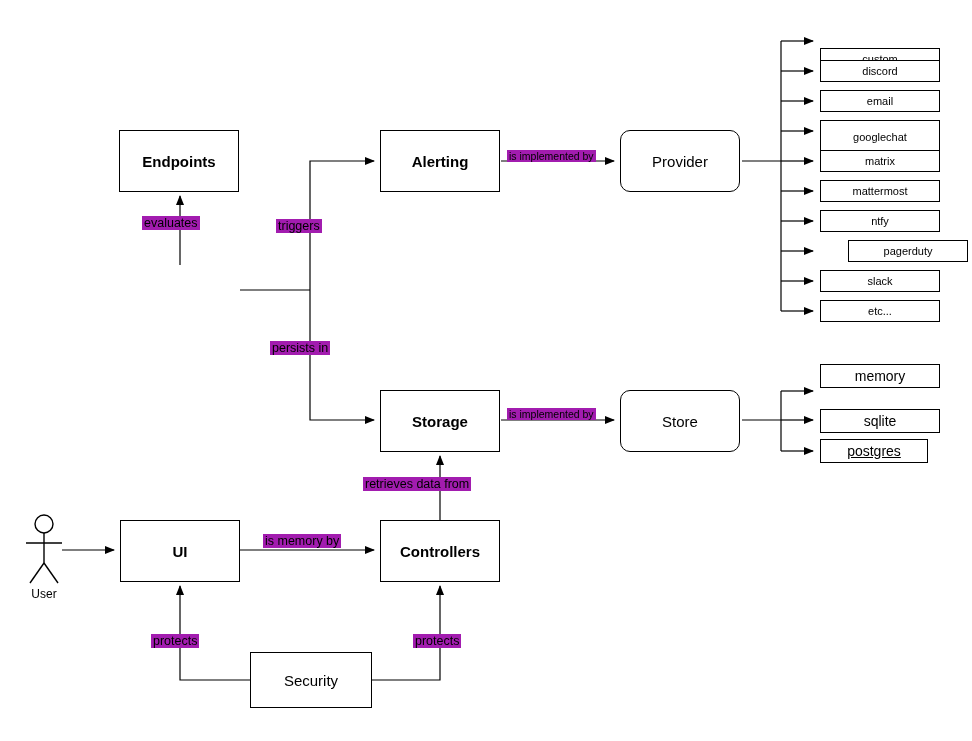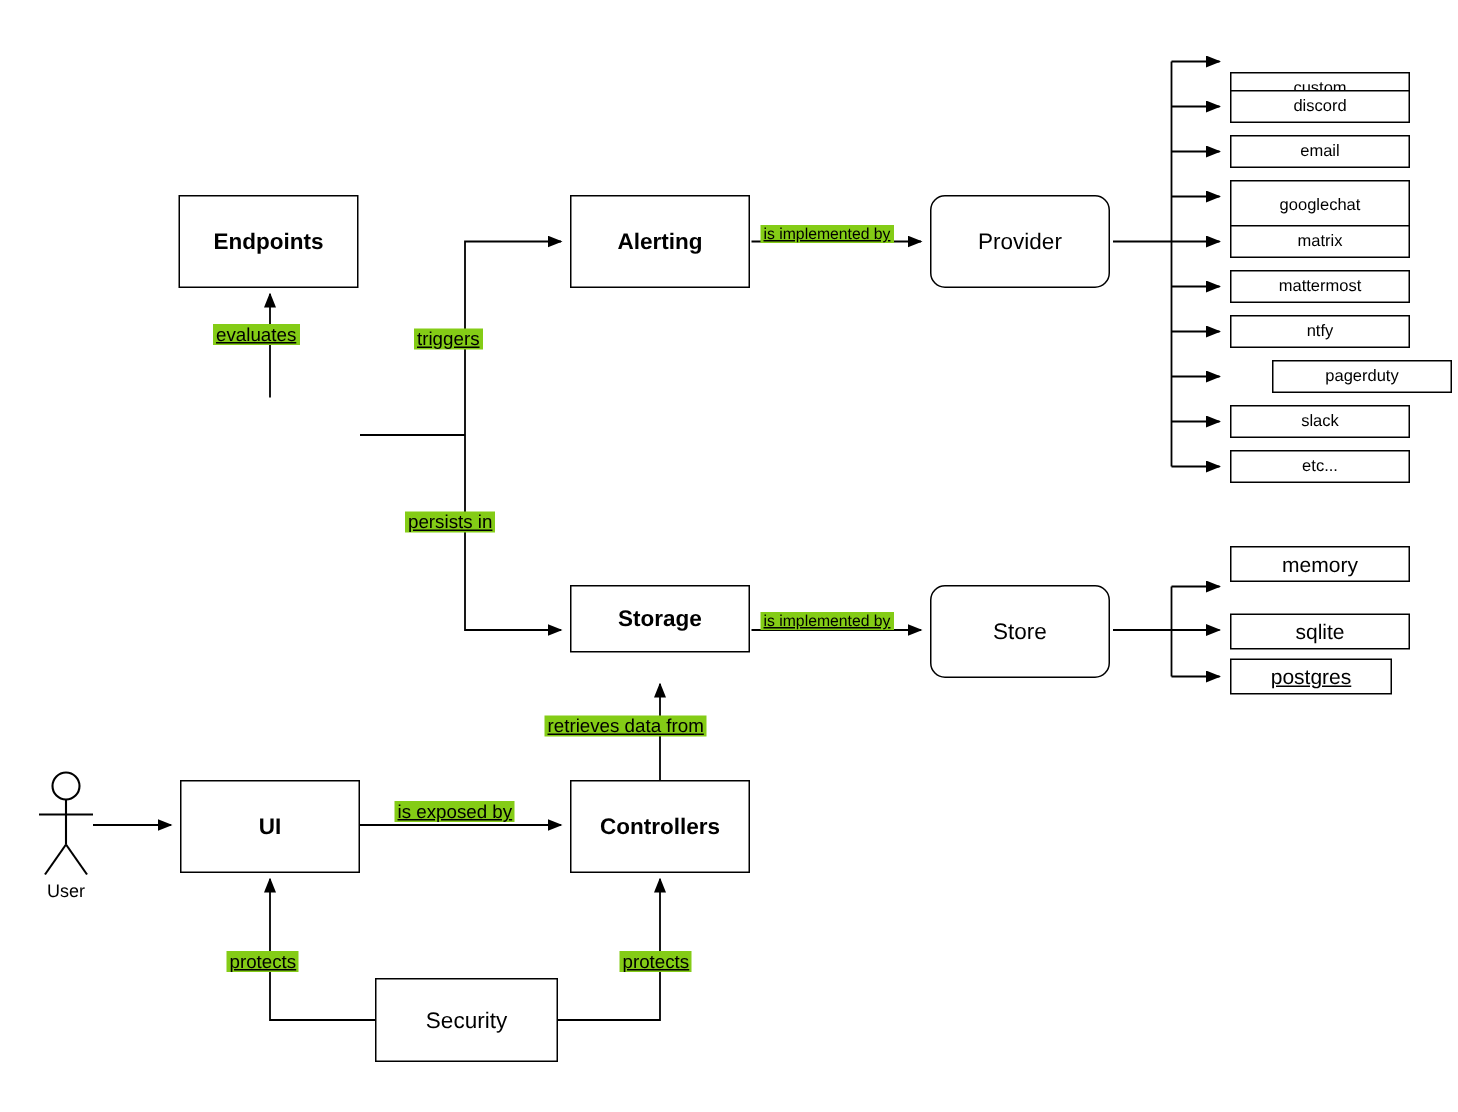--- a/index.html
+++ b/index.html
@@ -39,23 +39,22 @@
   }
   .node.bold { font-weight: bold; }
   .node.rounded { border-radius: 10px; }
   .node.small { font-size: 11px; }
   .node.med { font-size: 14px; }
   .label {
     position: absolute;
     font-size: 12.5px;
     color: #000000;
     white-space: nowrap;
-    background: #84cc16;
+    background: #a21caf;
     padding: 0 2px;
-    text-decoration: underline;
   }
   .label.tiny { font-size: 10.5px; }
   .actor-label {
     position: absolute;
     font-size: 12px;
     text-align: center;
     white-space: nowrap;
   }
 </style>
 </head>
@@ -128,21 +127,21 @@
 
 
   <div class="node bold" style="left:380px; top:130px; width:120px; height:62px;">
     <span>Alerting</span>
   </div>
 
   <div class="node rounded" style="left:620px; top:130px; width:120px; height:62px;">
     <span>Provider</span>
   </div>
 
-  <div class="node bold" style="left:380px; top:390px; width:120px; height:45px;justify-content:center;">
+  <div class="node bold" style="left:380px; top:390px; width:120px; height:62px;justify-content:center;">
     <span>Storage</span>
   </div>
 
   <div class="node rounded" style="left:620px; top:390px; width:120px; height:62px;">
     <span>Store</span>
   </div>
 
   <div class="node bold" style="left:120px; top:520px; width:120px; height:62px;">
     <span>UI</span>
   </div>
@@ -208,21 +207,21 @@
   <div class="label tiny" style="left:507px; top:150px;">
     <span>is implemented by</span>
   </div>
   <div class="label tiny" style="left:507px; top:408px;">
     <span>is implemented by</span>
   </div>
   <div class="label" style="left:363px; top:477px;">
     <span>retrieves data from</span>
   </div>
   <div class="label" style="left:263px; top:534px;">
-    <span>is exposed by</span>
+    <span>is memory by</span>
   </div>
   <div class="label" style="left:151px; top:634px;">
     <span>protects</span>
   </div>
   <div class="label" style="left:413px; top:634px;">
     <span>protects</span>
   </div>
 
   <div class="actor-label" style="left:14px; top:587px; width:60px;">
     <span>User</span>

